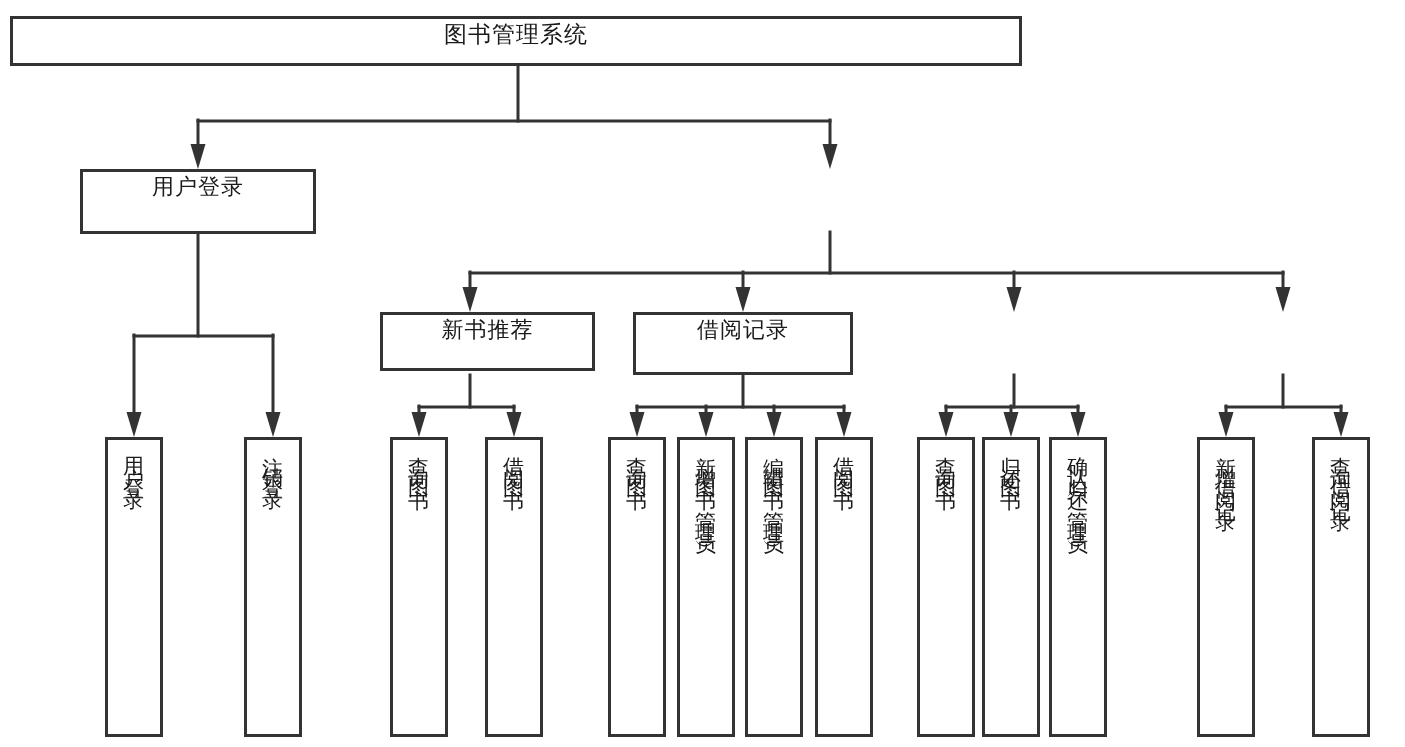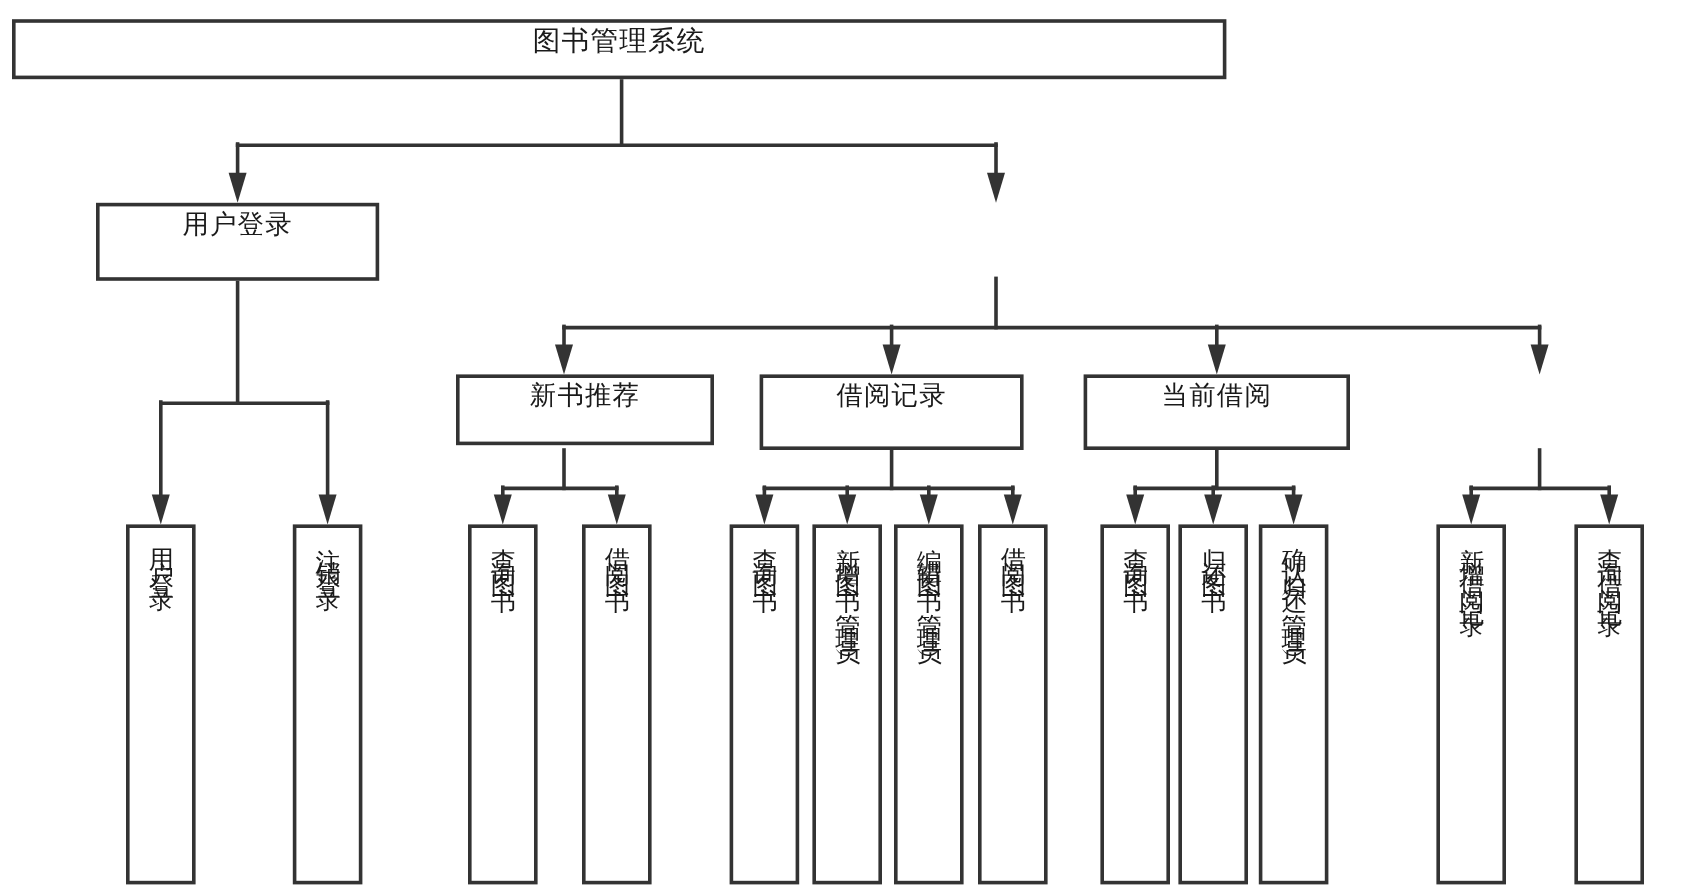--- a/index.html
+++ b/index.html
@@ -145,23 +145,20 @@
   <div class="node" style="left:80px;top:169px;width:236px;height:65px">
     <span class="h-label">用户登录</span>
   </div>
 
   <div class="node" style="left:380px;top:312px;width:215px;height:59px">
     <span class="h-label">新书推荐</span>
   </div>
   <div class="node" style="left:633px;top:312px;width:220px;height:63px">
     <span class="h-label">借阅记录</span>
   </div>
-  <div class="node" style="left:903px;top:312px;width:222px;height:63px">
-    <span class="h-label">当前借阅</span>
-  </div>
 
   <div class="node" style="left:105px;top:437px;width:58px;height:300px">
     <span class="v-label">用户登录</span>
   </div>
   <div class="node" style="left:244px;top:437px;width:58px;height:300px">
     <span class="v-label">注销登录</span>
   </div>
 
   <div class="node" style="left:390px;top:437px;width:58px;height:300px">
     <span class="v-label">查询图书</span>

